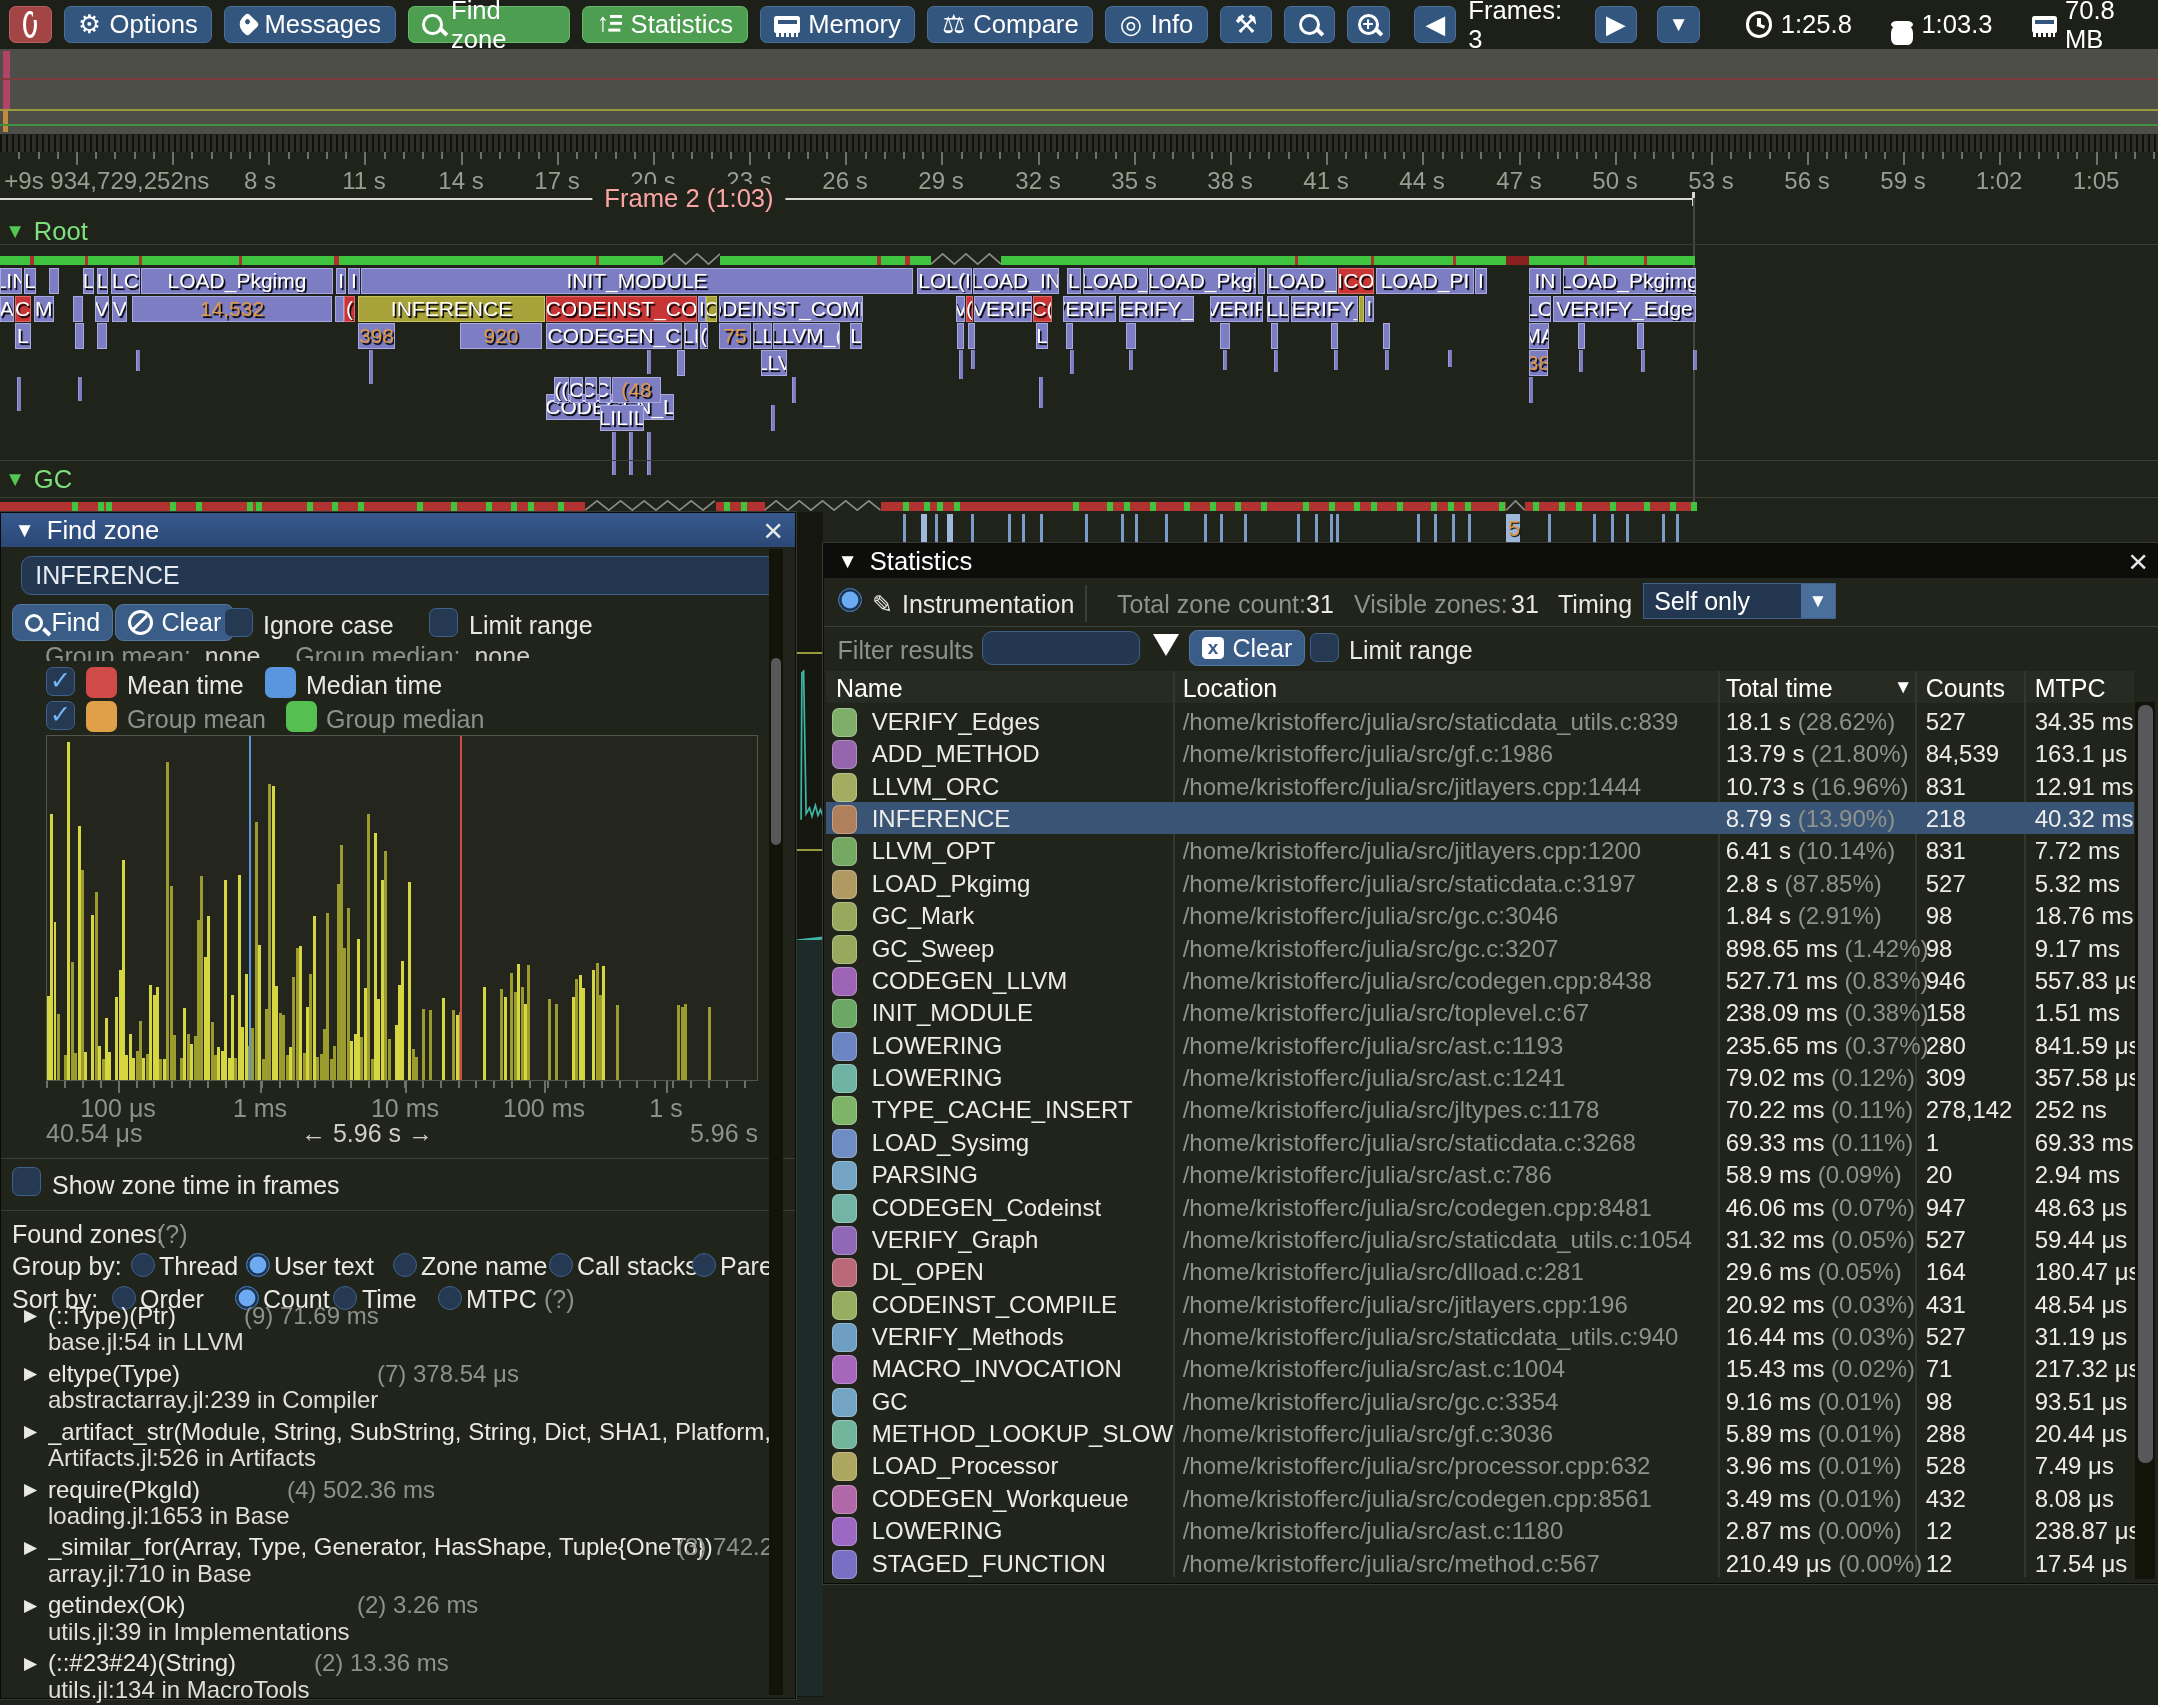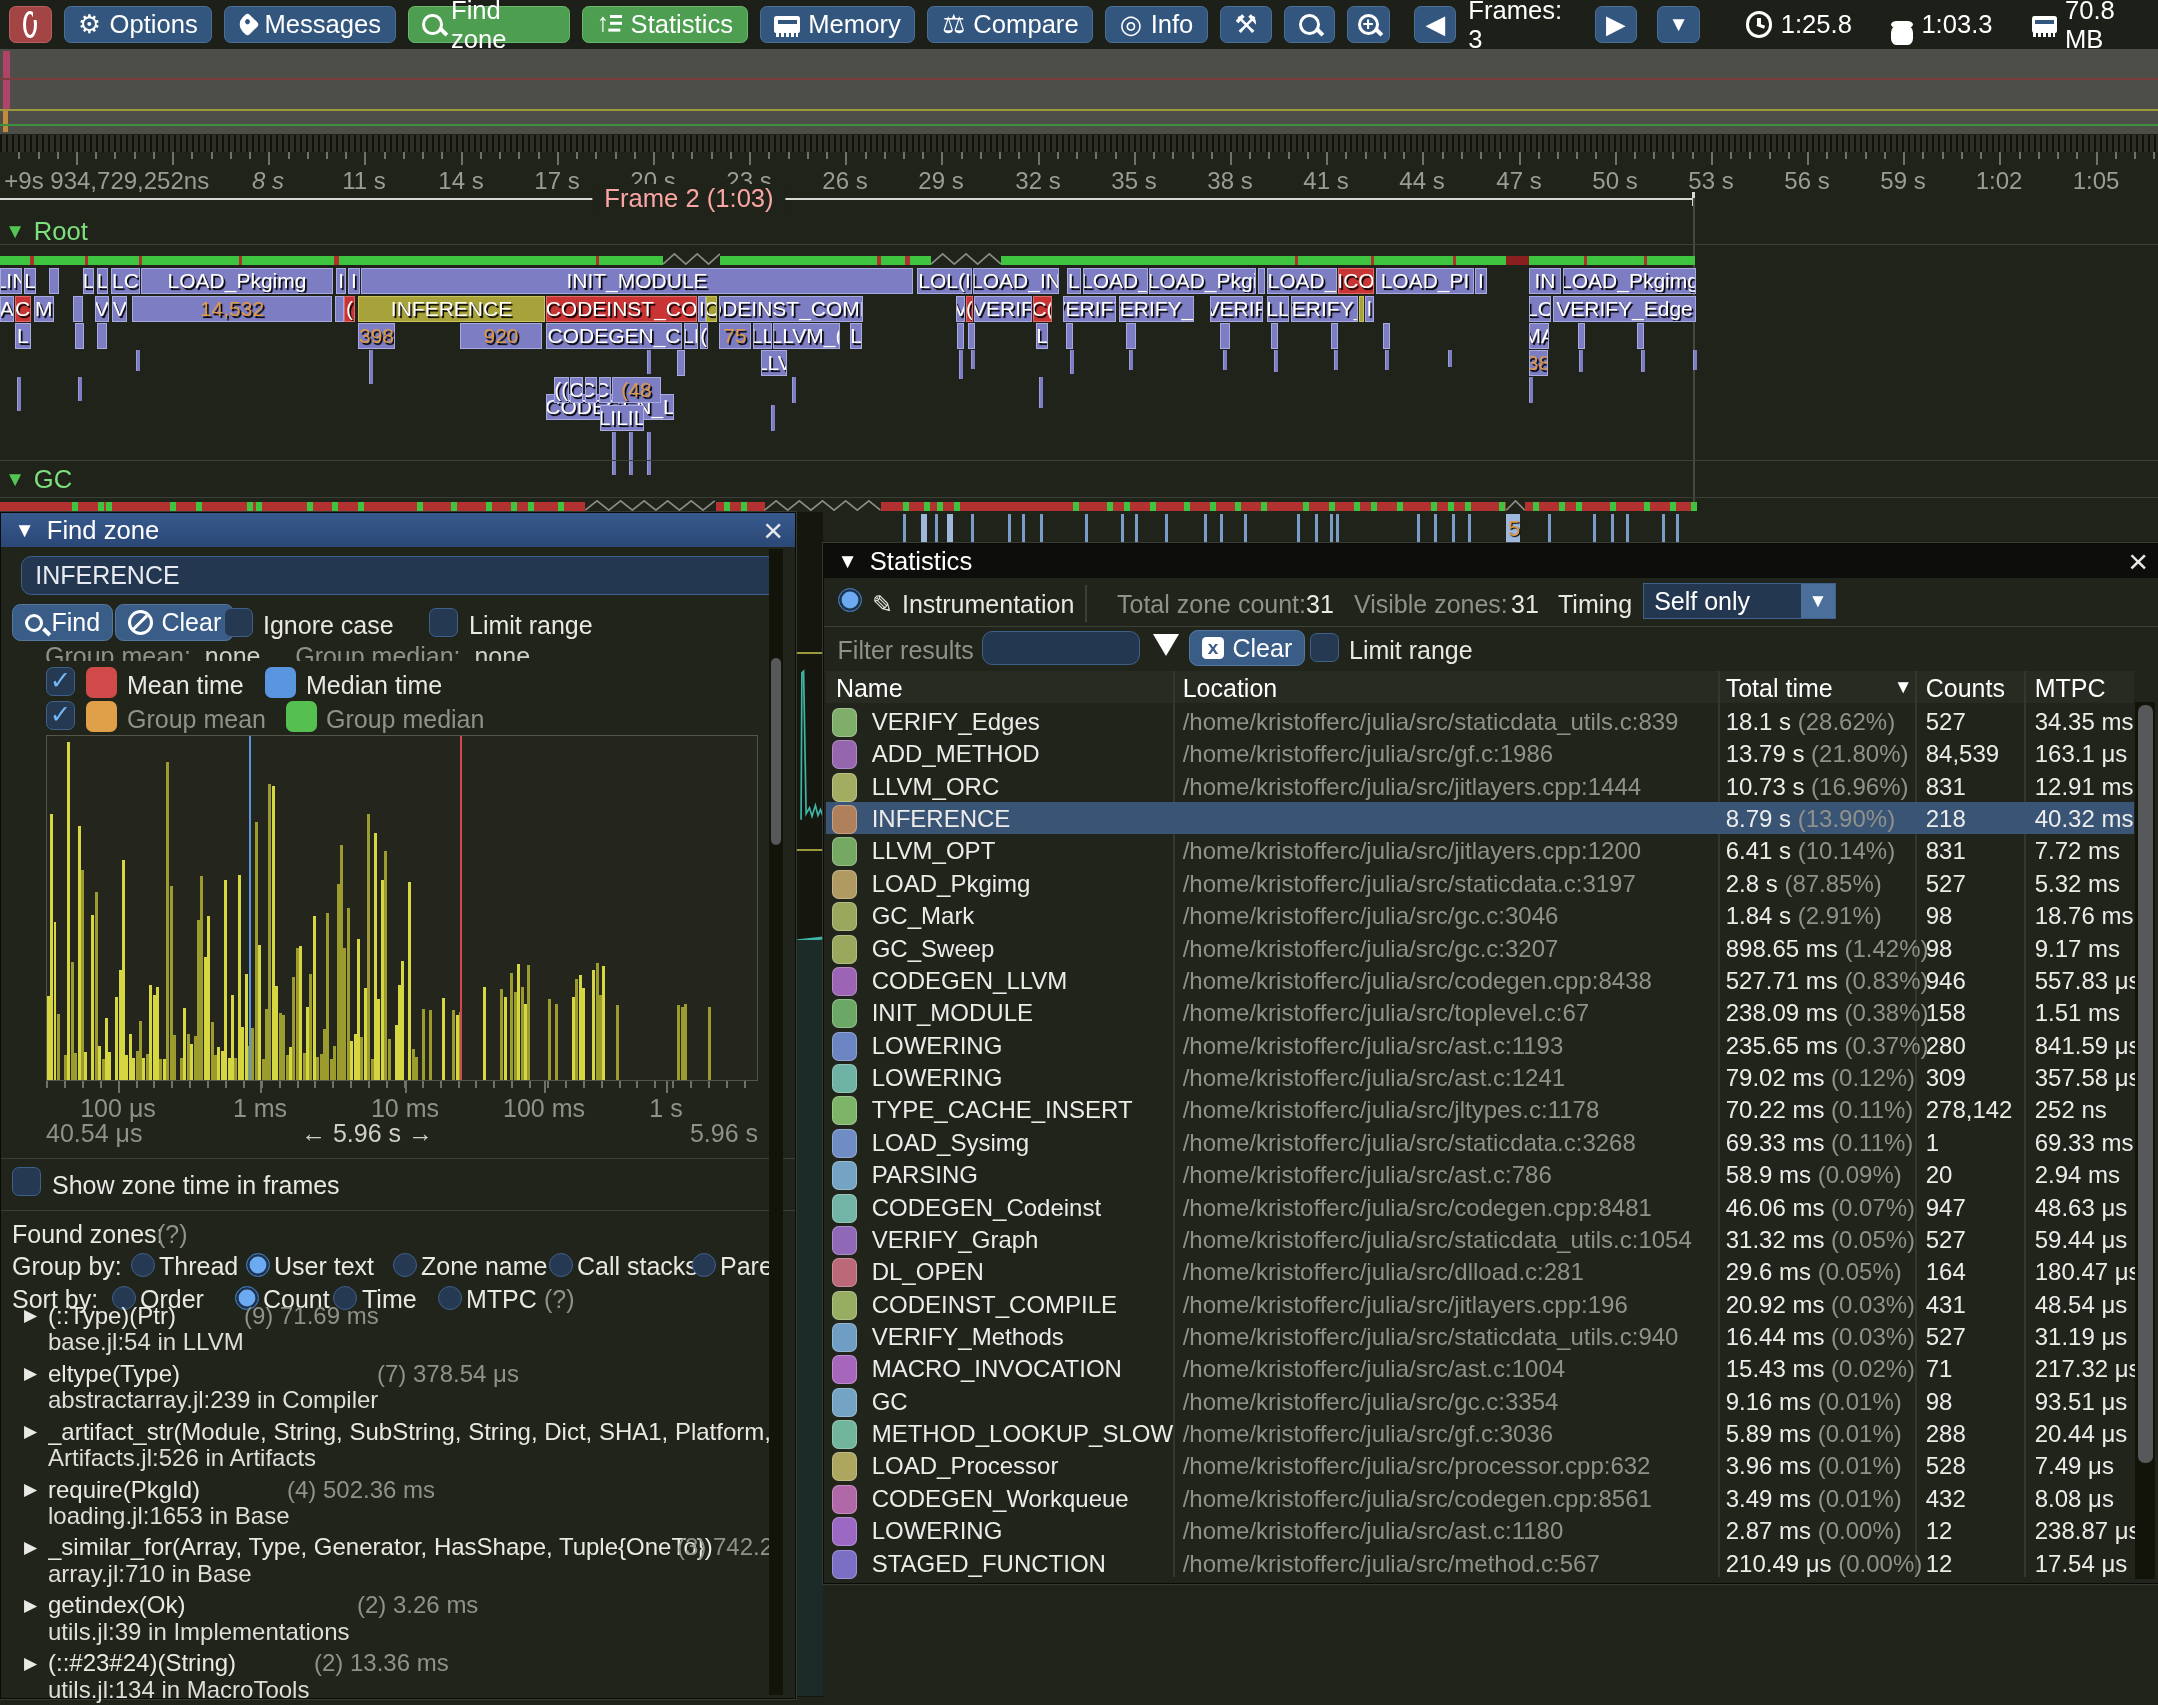--- a/index.html
+++ b/index.html
@@ -313,21 +313,21 @@
       <div class="rtick" style="left: 1980px; height: 6.8px;"></div>
       <div class="rtick" style="left: 1999px; height: 12.8px;"></div>
       <div class="rtick" style="left: 2019px; height: 6.8px;"></div>
       <div class="rtick" style="left: 2038px; height: 6.8px;"></div>
       <div class="rtick" style="left: 2057px; height: 6.8px;"></div>
       <div class="rtick" style="left: 2076px; height: 6.8px;"></div>
       <div class="rtick" style="left: 2096px; height: 12.8px;"></div>
       <div class="rtick" style="left: 2115px; height: 6.8px;"></div>
       <div class="rtick" style="left: 2134px; height: 6.8px;"></div>
       <div class="rtick" style="left: 2153px; height: 6.8px;"></div>
-      <div class="rlabel" style="left: 268px; font-style: italic;">8 s</div>
+      <div class="rlabel" style="left: 260px;">8 s</div>
       <div class="rlabel" style="left: 364px;">11 s</div>
       <div class="rlabel" style="left: 461px;">14 s</div>
       <div class="rlabel" style="left: 557px;">17 s</div>
       <div class="rlabel" style="left: 653px;">20 s</div>
       <div class="rlabel" style="left: 749px;">23 s</div>
       <div class="rlabel" style="left: 845px;">26 s</div>
       <div class="rlabel" style="left: 941px;">29 s</div>
       <div class="rlabel" style="left: 1038px;">32 s</div>
       <div class="rlabel" style="left: 1134px;">35 s</div>
       <div class="rlabel" style="left: 1230px;">38 s</div>

